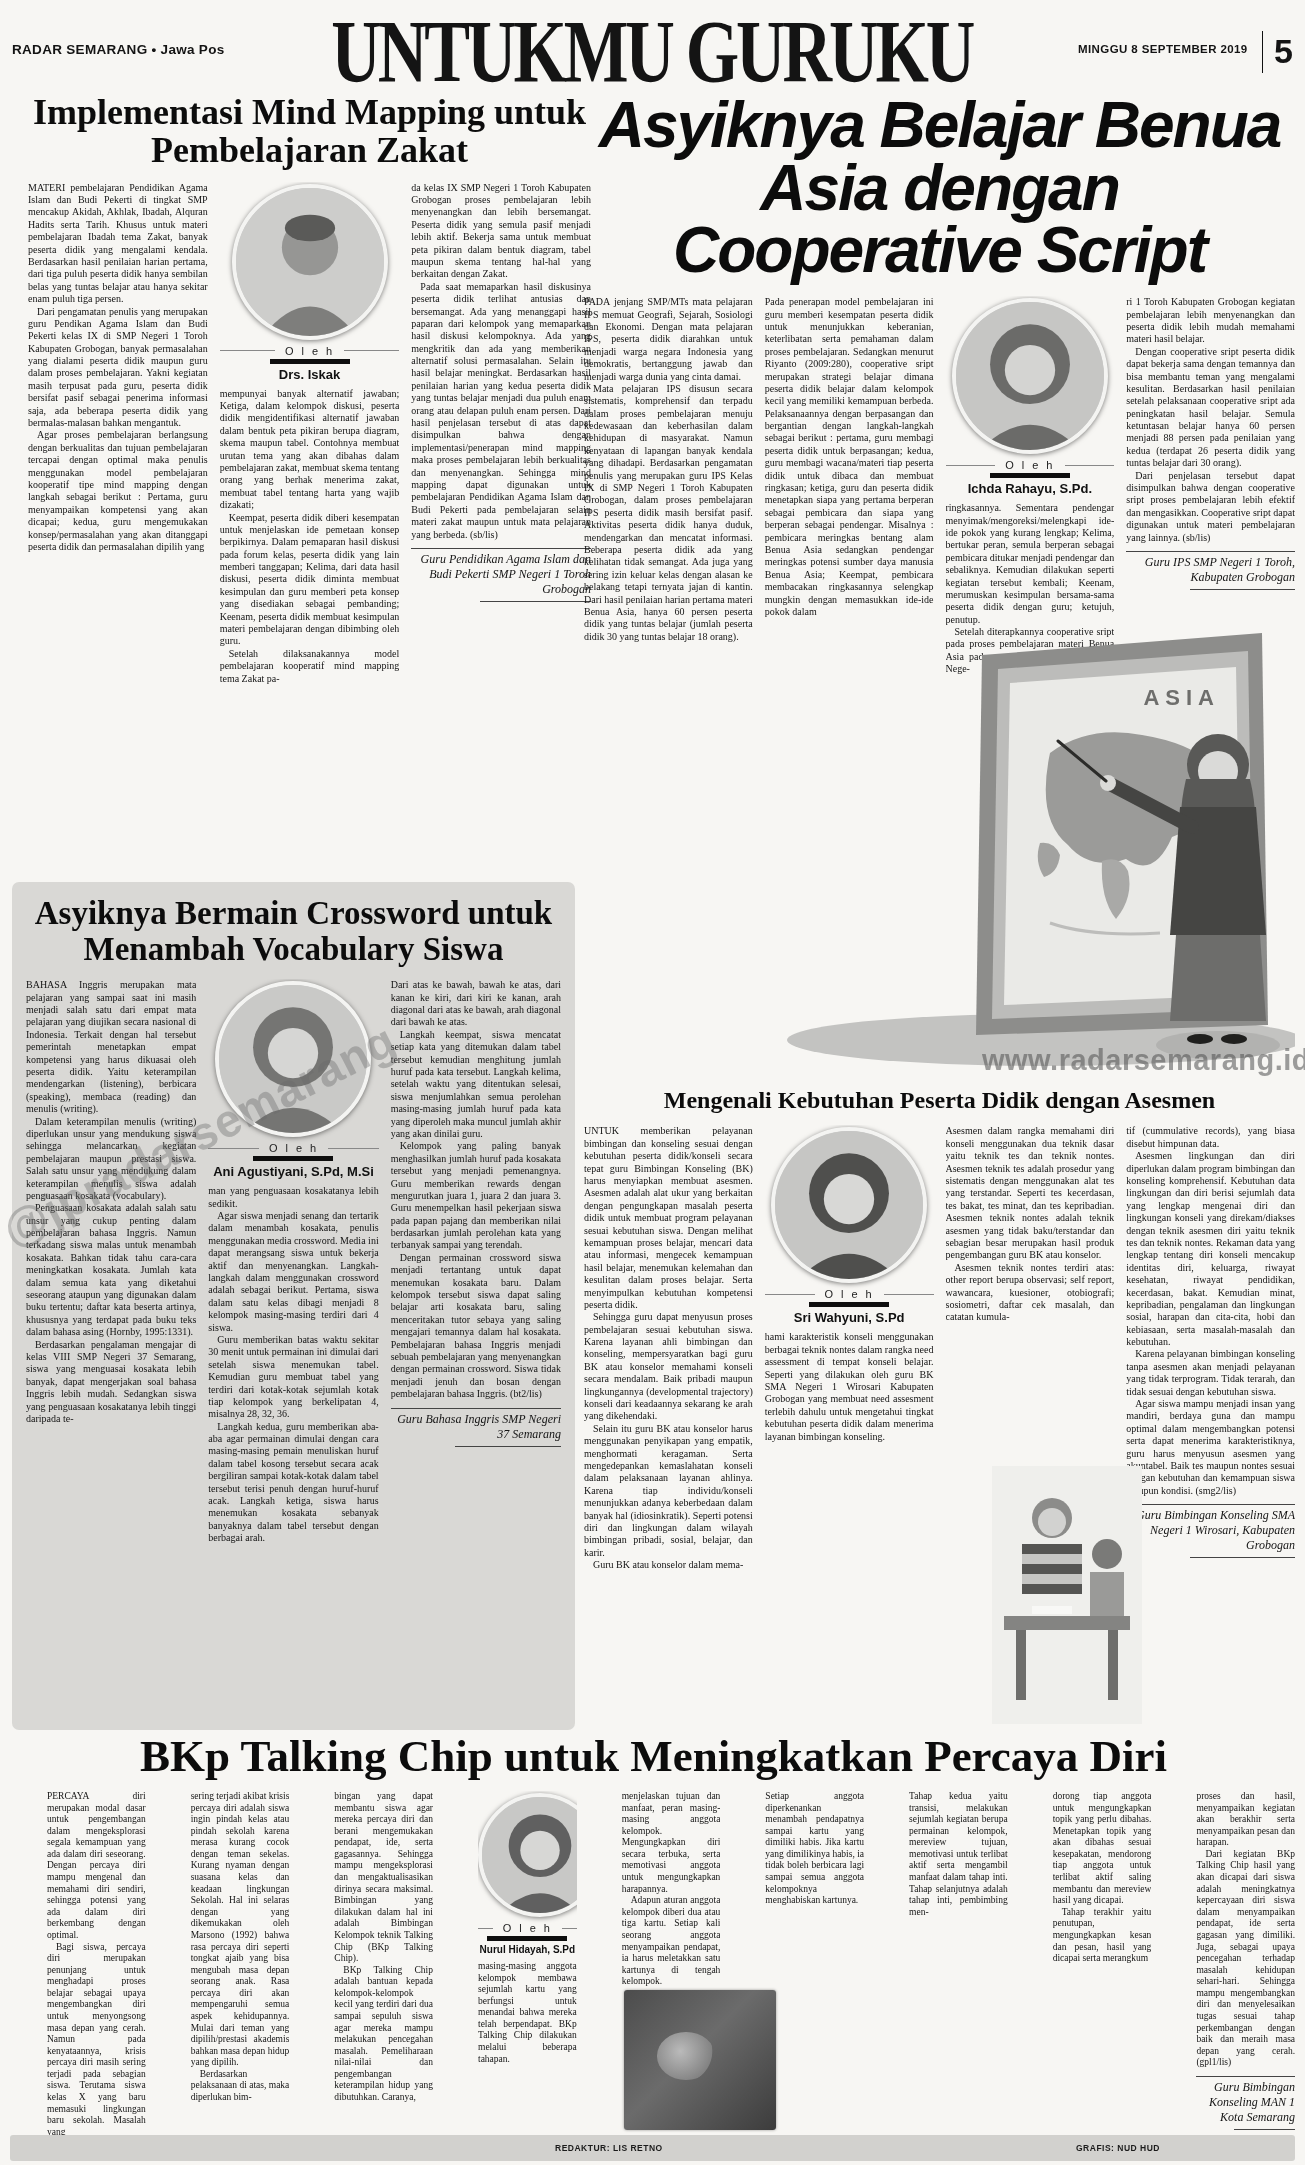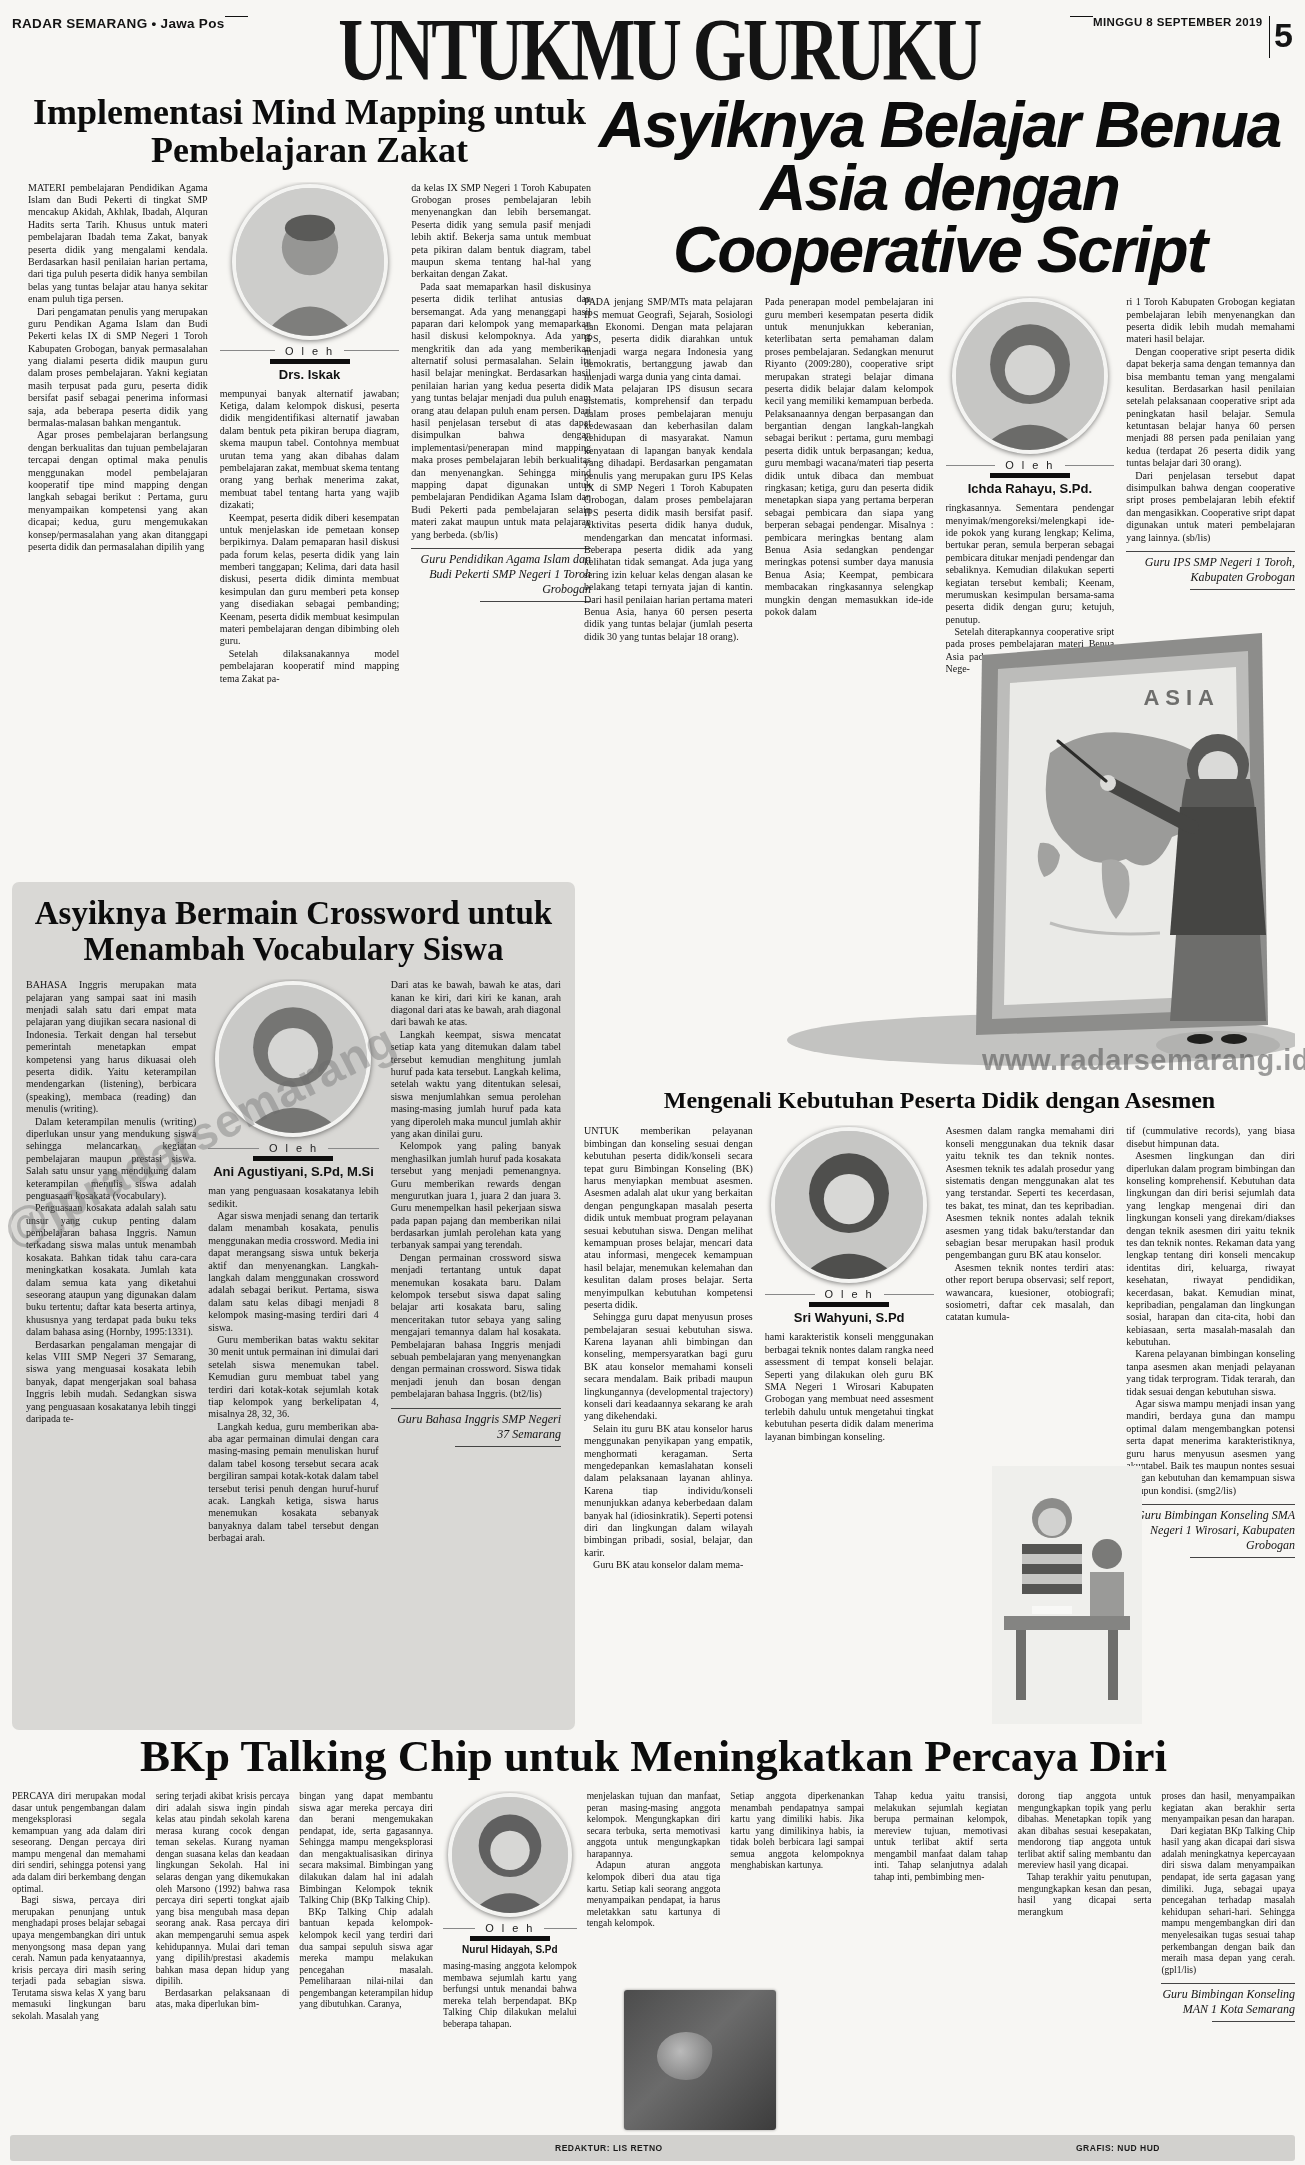--- a/index.html
+++ b/index.html
@@ -1,19 +1,19 @@
 <!DOCTYPE html>
 <html><head>
 <meta charset="utf-8">
 <style>
   html,body{margin:0;padding:0;background:#e8e8e6;}
   .page{position:relative;width:1305px;height:2165px;background:#f7f6f3;overflow:hidden;
         font-family:"Liberation Serif",serif;color:#141414;}
   
-  .hdr{position:absolute;left:12px;top:16px;width:1281px;height:72px;display:flex;align-items:flex-start;}
+  .hdr{position:absolute;left:12px;top:16px;width:1281px;height:72px;display:flex;align-items:center;gap:8px;}
   .brand{font:bold 13.5px "Liberation Sans",sans-serif;letter-spacing:.3px;white-space:nowrap;padding-bottom:6px;}
   .hline{flex:1;border-bottom:1.5px solid #111;margin-bottom:9px;}
   .masthead{font-family:"Liberation Serif",serif;font-weight:bold;font-size:88px;line-height:.78;
             letter-spacing:-4px;white-space:nowrap;transform:scale(.78,1.02);transform-origin:center bottom;}
   .edition{font:11.5px "Liberation Sans",sans-serif;white-space:nowrap;padding-bottom:7px;font-weight:bold;letter-spacing:.4px;}
   .pgsep{width:1.5px;height:42px;background:#111;margin:0 4px 0 6px;}
   .pgnum{font:bold 34px "Liberation Sans",sans-serif;padding-bottom:2px;}
   
   .article{position:absolute;}
   .headline{font-family:"Liberation Serif",serif;font-weight:bold;text-align:center;color:#0c0c0c;}
@@ -48,21 +48,21 @@
   #a3{left:12px;top:882px;width:563px;height:848px;background:#d9d8d5;border-radius:7px;padding:0;}
   #a3 .inner{padding:12px 14px;}
   #a3 .headline{font-size:33px;line-height:1.08;padding:2px 0 12px;}
   #a3 .cols{height:712px;}
   #a4{left:584px;top:1086px;width:711px;height:642px;}
   #a4 .headline{font-size:24px;line-height:1.06;padding:2px 0 12px;}
   #a4 .cols{height:528px;}
   #a5{left:12px;top:1732px;width:1283px;height:400px;}
   #a5 .headline{font-size:45px;line-height:1;padding:2px 0 12px;}
   #a5 .cols{gap:10px;height:324px;}
-  #a5 .col{font-size:9.5px;line-height:1.22;}
+  #a5 .col{font-size:9.5px;line-height:1.22;margin-left:35px;}
   
   .illus{position:absolute;}
   #asia-illus{left:166px;top:505px;width:545px;height:488px;}
   #class-illus{left:408px;top:380px;width:150px;height:258px;}
   #photo-illus{left:612px;top:258px;width:152px;height:140px;border-radius:3px;
                background:linear-gradient(135deg,#4c4c4c 0%,#6b6b6b 45%,#3c3c3c 100%);box-shadow:0 0 3px rgba(0,0,0,.4);}
   #photo-illus::after{content:"";position:absolute;left:22%;top:30%;width:38%;height:34%;border-radius:50%;
                background:radial-gradient(circle at 40% 40%, #cfcfcf, #8a8a8a 70%, transparent 72%);opacity:.8;}
   
   .wm{position:absolute;font-family:"Liberation Sans",sans-serif;font-weight:bold;pointer-events:none;white-space:nowrap;}

